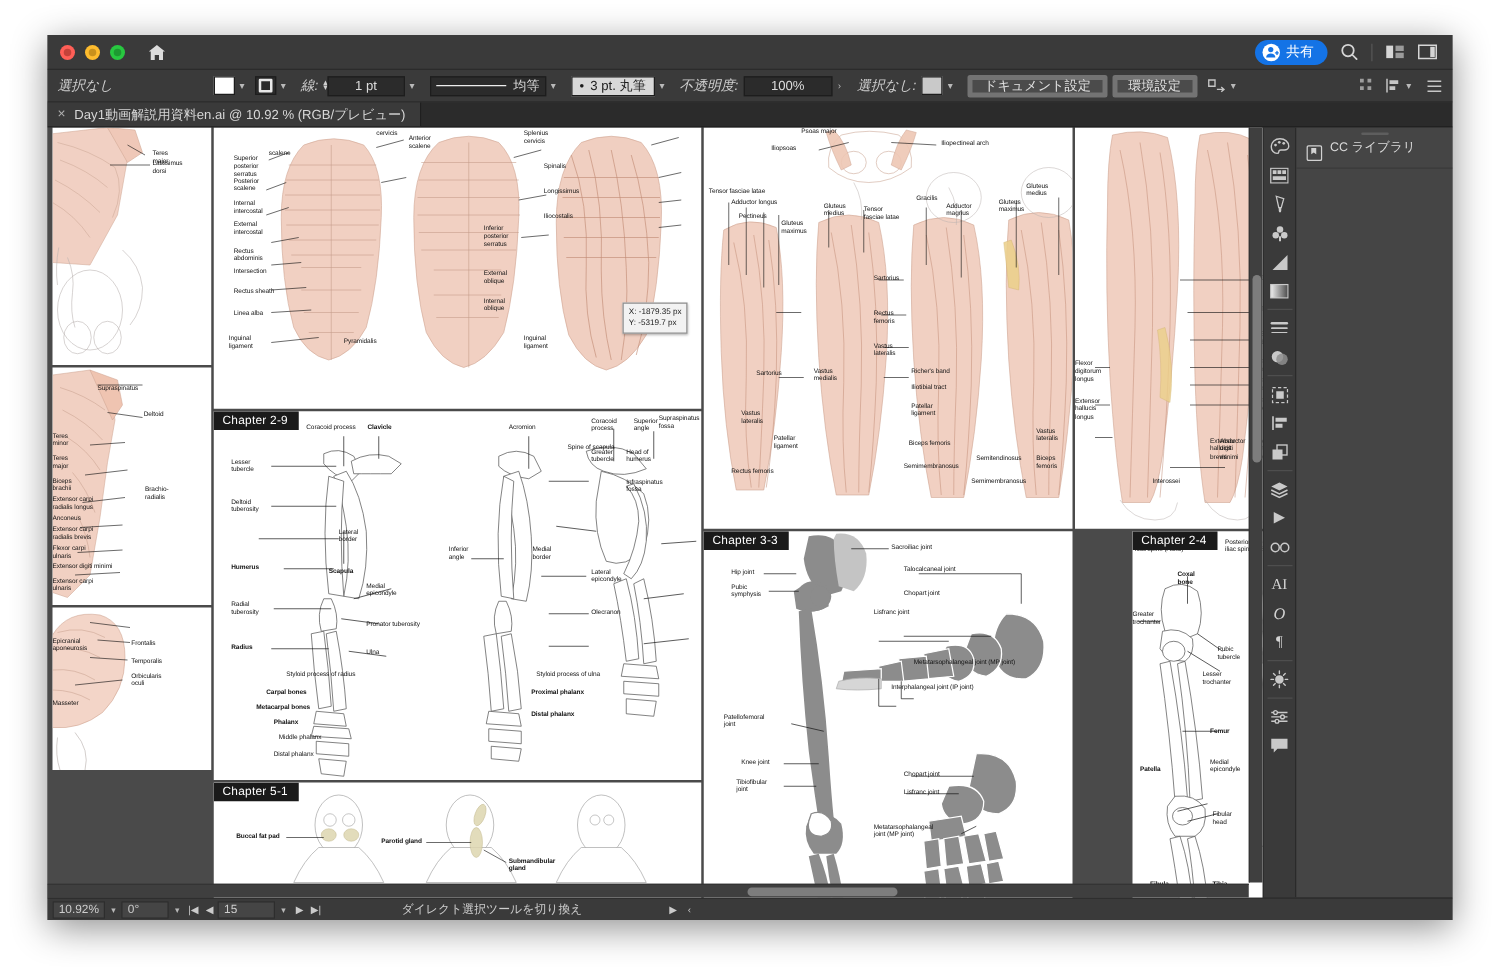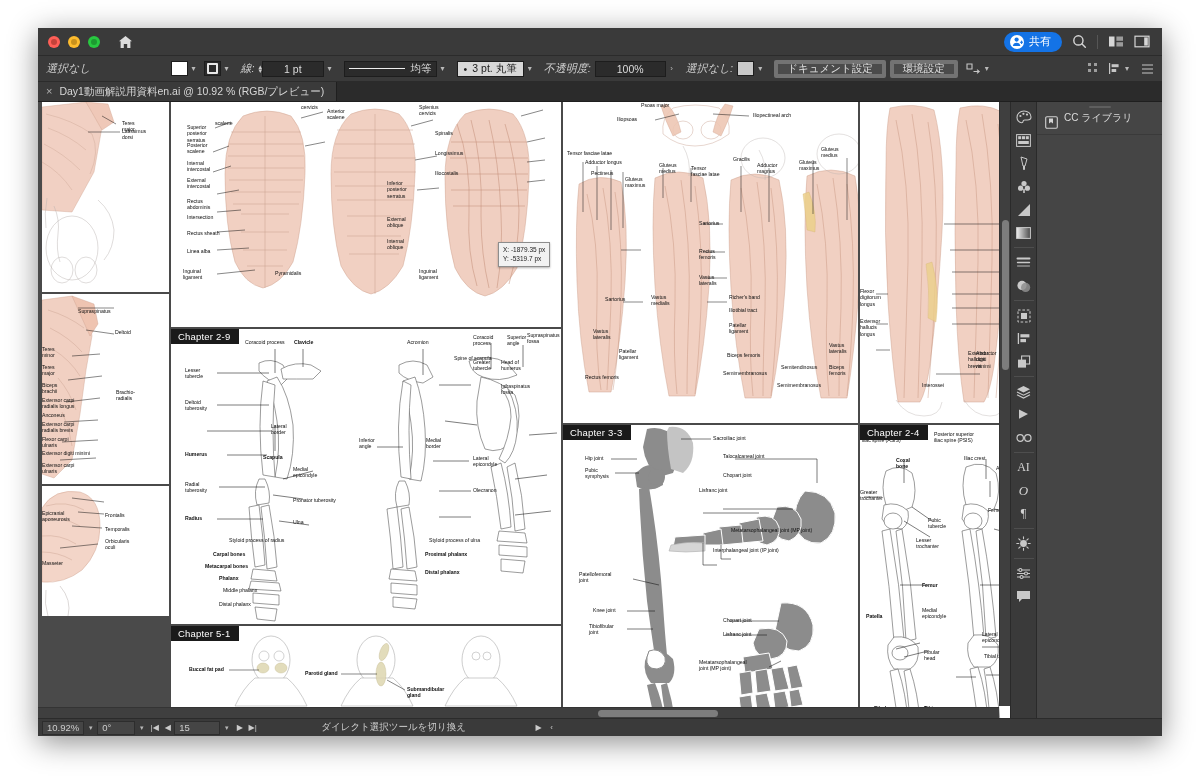--- a/index.html
+++ b/index.html
@@ -962,21 +962,21 @@
 joint</div>
           <div class="lbl" style="left:30px;top:182px;">Knee joint</div>
           <div class="lbl" style="left:26px;top:198px;">Tibiofibular
 joint</div>
           <div class="lbl" style="left:160px;top:192px;">Chopart joint</div>
           <div class="lbl" style="left:160px;top:206px;">Lisfranc joint</div>
           <div class="lbl" style="left:136px;top:234px;">Metatarsophalangeal
 joint (MP joint)</div>
         </div>
 
-        <div class="art" style="left:822px; top:323px; width:165px; height:297px;">
+        <div class="art" style="left:868px; top:323px; width:165px; height:297px;">
           <div class="chaptag">Chapter 2-4</div>
           <svg width="165" height="297" viewBox="0 0 165 297">
             <g fill="#fff" stroke="#4a4a4a" stroke-width=".55">
               <path d="M26 46 Q40 38 52 48 Q58 66 52 82 Q38 90 26 80 Q20 62 26 46Z"></path>
               <path d="M24 80 Q38 76 48 86 Q50 98 42 104 Q28 104 22 94Z"></path>
               <ellipse cx="33" cy="96" rx="9" ry="8"></ellipse>
               <path d="M30 104 Q40 160 44 214 L34 216 Q30 162 22 106Z"></path>
               <path d="M42 104 Q52 160 56 214 L46 216 Q44 162 36 106Z"></path>
               <path d="M34 212 Q50 210 58 222 Q60 238 50 244 L34 244 Q26 234 28 220Z"></path>
               <path d="M38 244 Q46 268 48 297 L38 297 Q34 268 30 246Z"></path>

